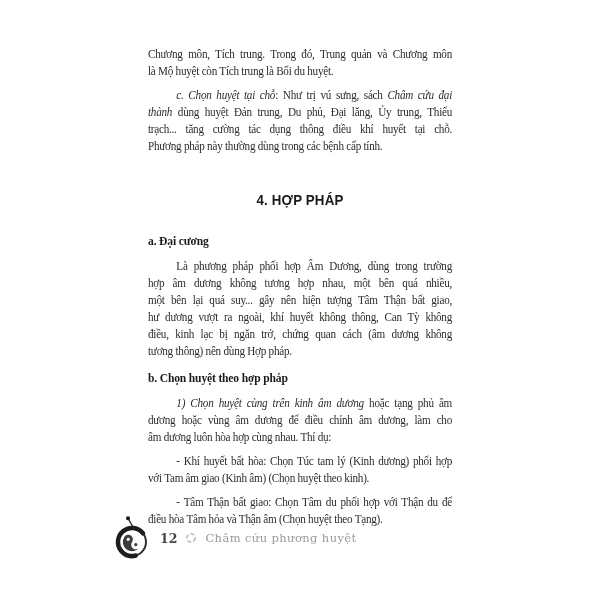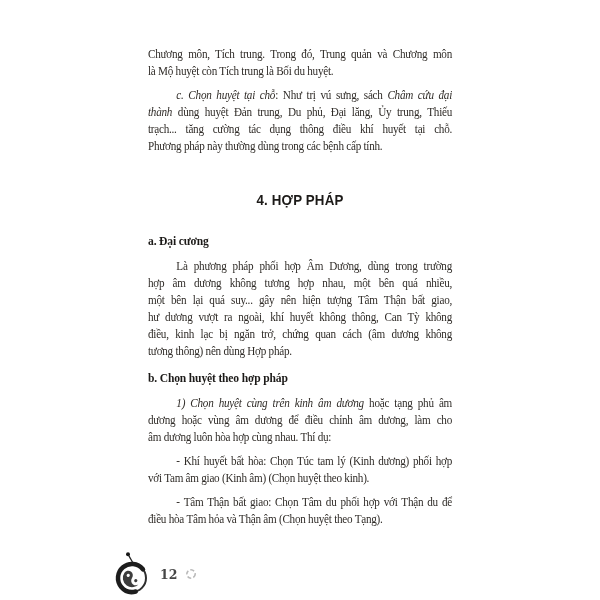--- a/index.html
+++ b/index.html
@@ -55,21 +55,21 @@
     margin-top:10px;
     font-weight:bold;
     font-size:13.5px;
     line-height:17px;
     color:#1c1a18;
     letter-spacing:-0.2px;
   }
   .chapter-heading + .sub-heading{margin-top:22px;}
   .footer{
     position:absolute;
-    left:112px;top:551px;
+    left:112px;top:515px;
     display:flex;
     align-items:center;
     gap:8px;
   }
   .footer .pageno{
     font-family:"DejaVu Serif", serif;
     font-weight:bold;
     font-size:12.5px;
     color:#454545;
   }
@@ -138,15 +138,16 @@
           <circle cx="20" cy="31.6" r="1.6" fill="#ffffff"></circle>
         </g>
       </svg>
     </span>
     <span class="pageno">12</span>
     <span>
       <svg class="sep-svg" width="12" height="12" viewBox="0 0 12 12">
         <circle cx="6" cy="6" r="4.2" fill="none" stroke="#b9b9b9" stroke-width="1.6" stroke-dasharray="4 2.2"></circle>
       </svg>
     </span>
+    <span class="booktitle">Châm cứu phương huyệt</span>
   </div>
 
 </div>
 
 </body></html>

